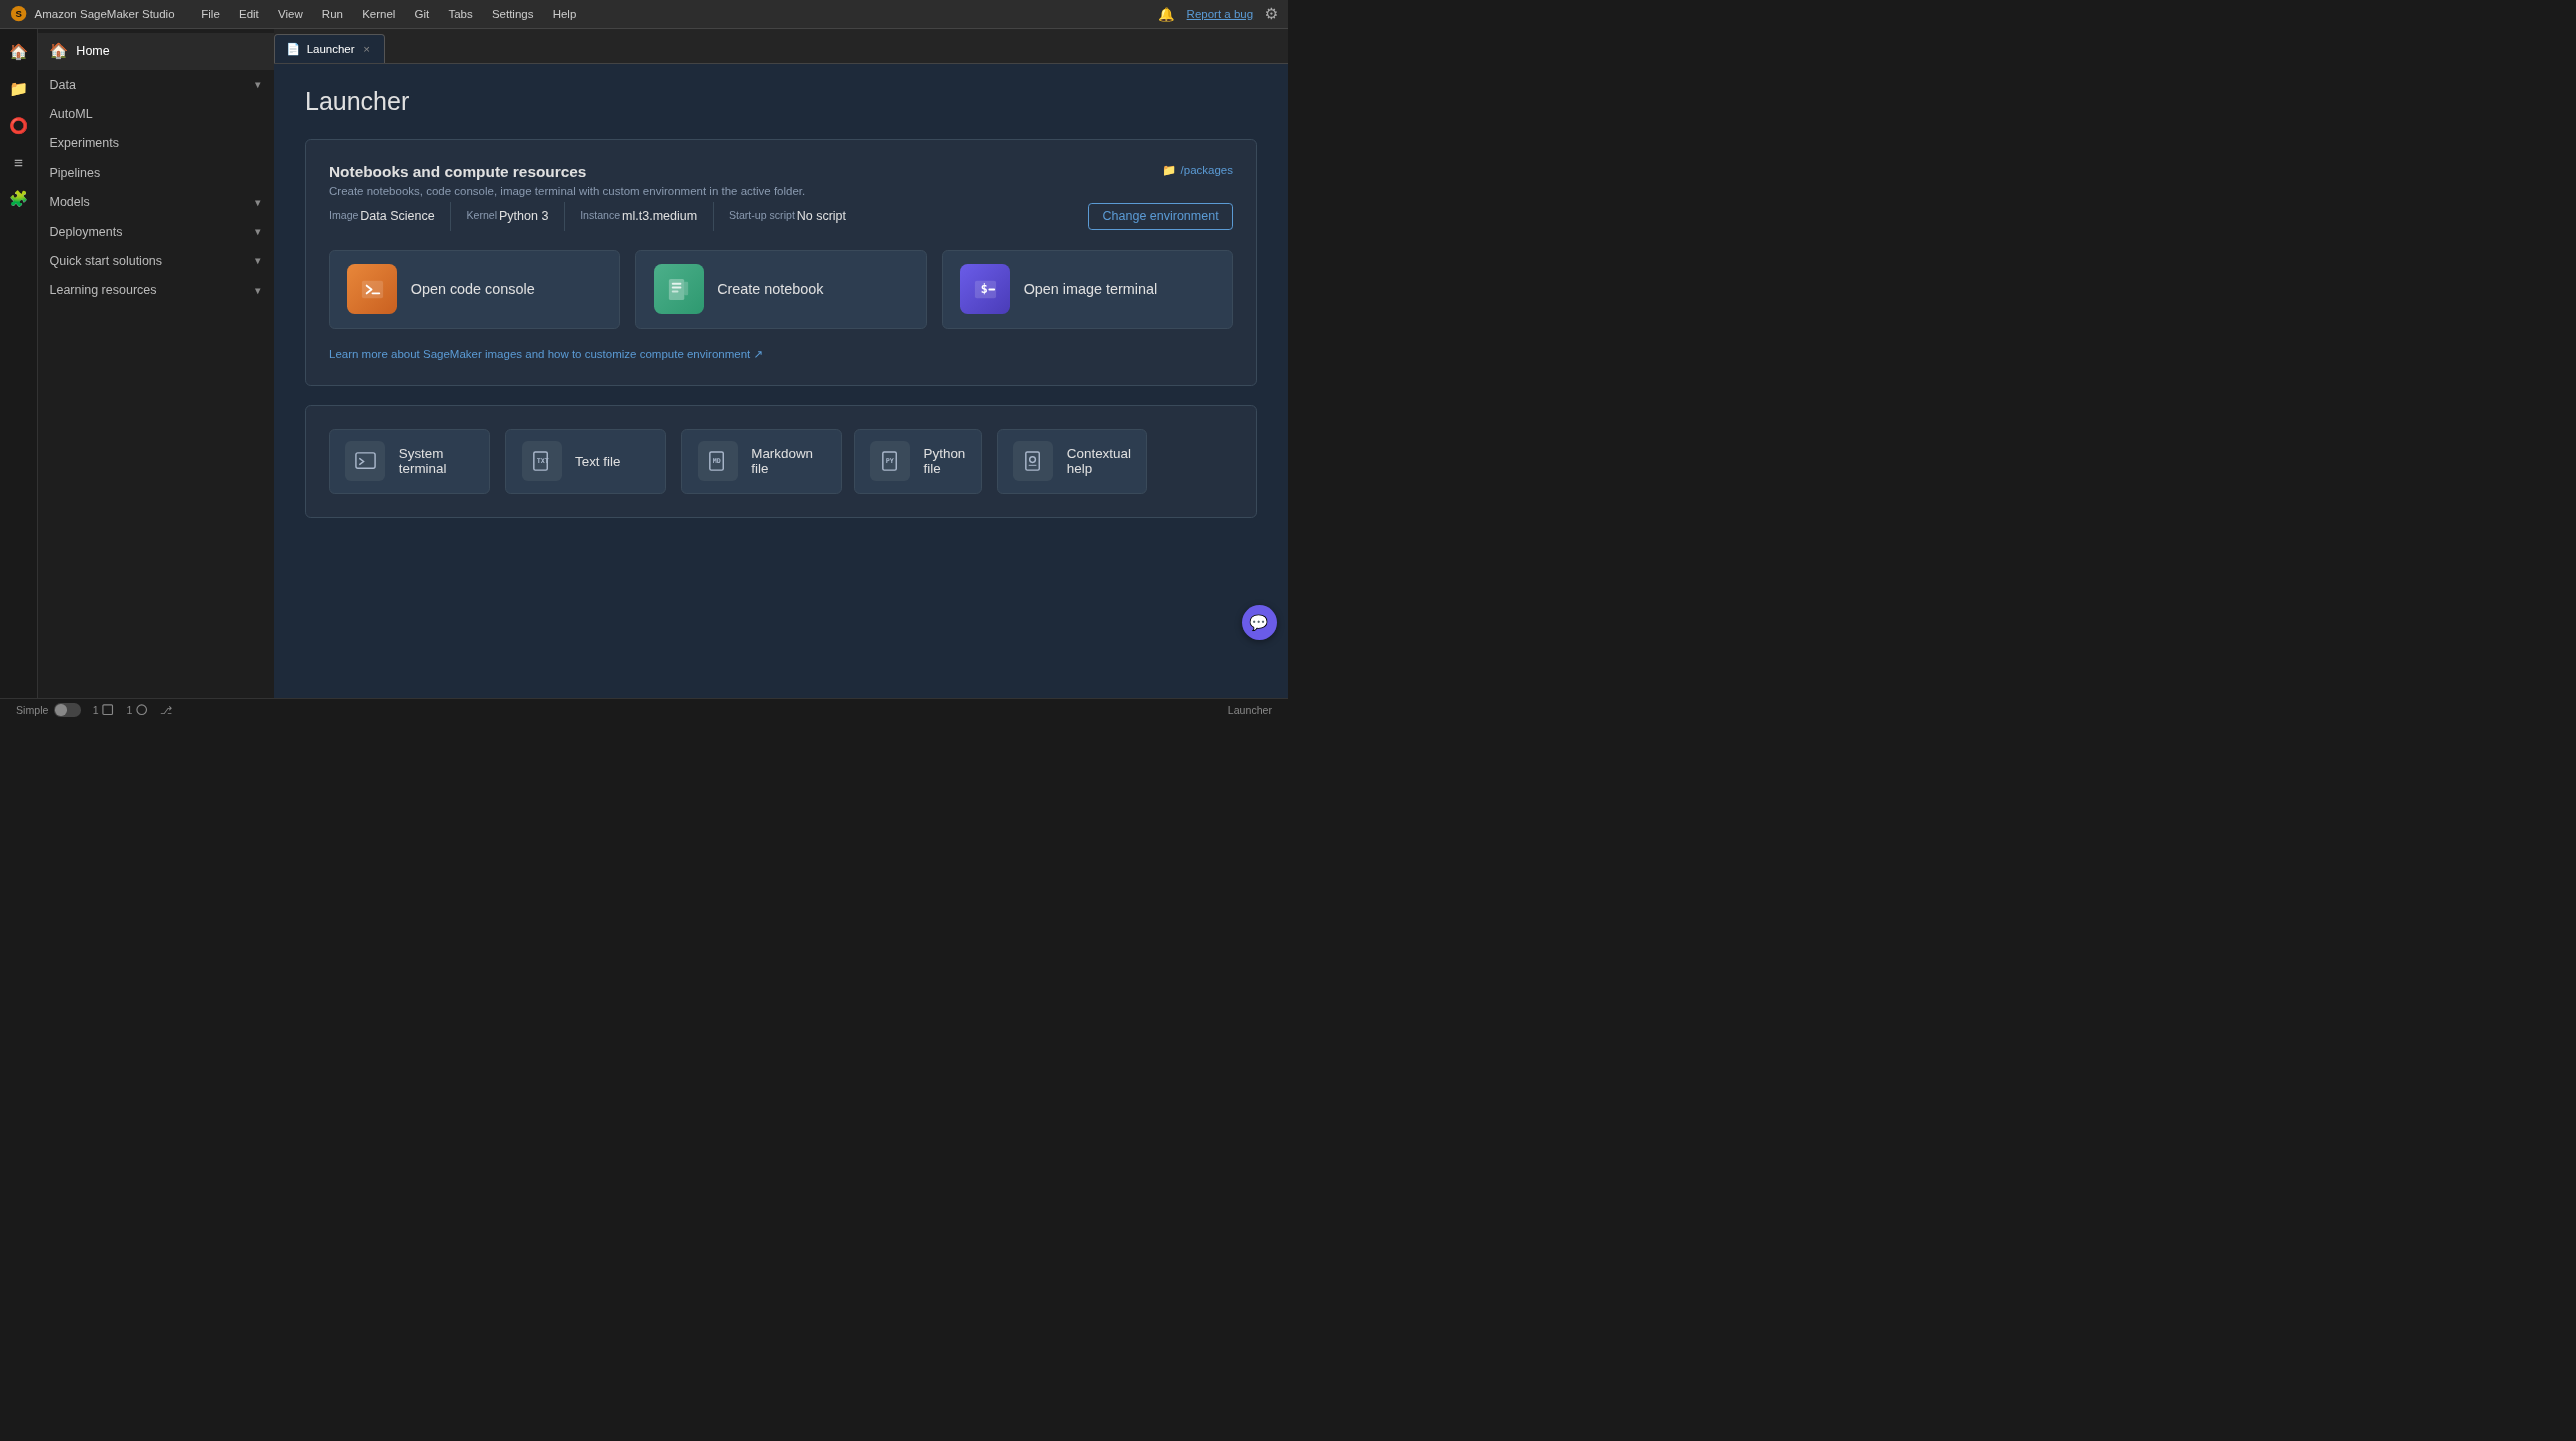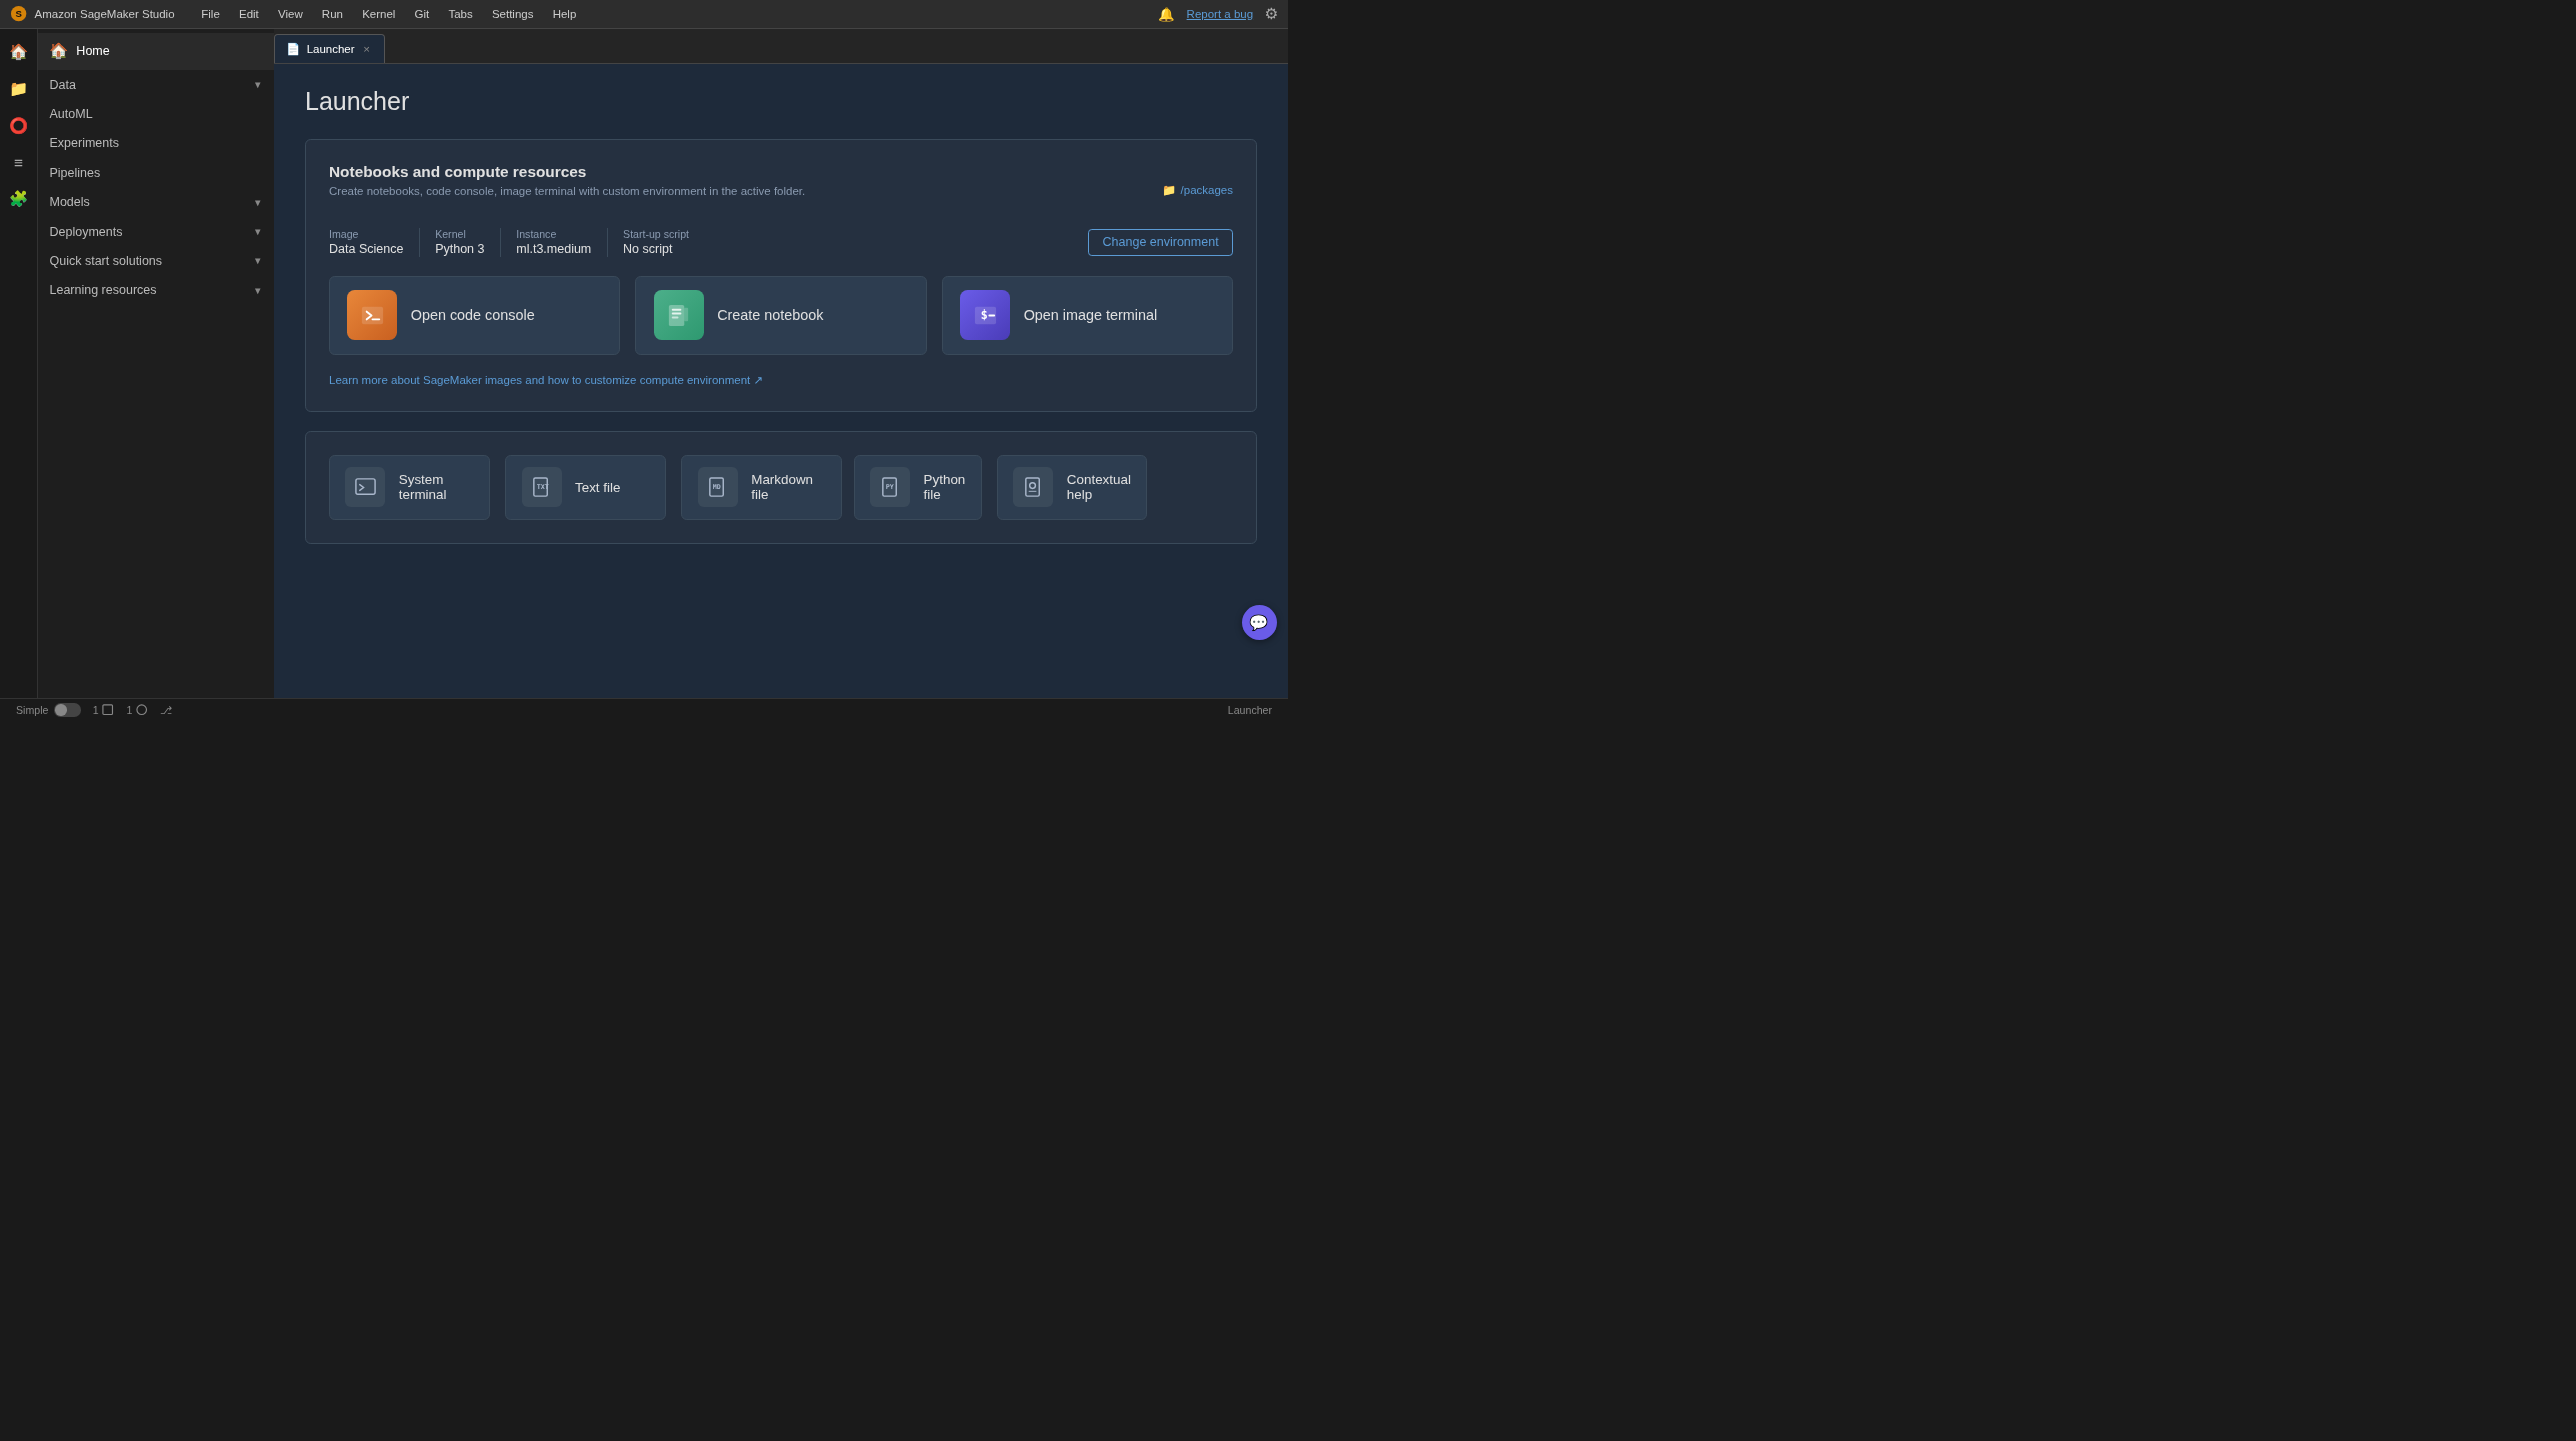--- a/index.html
+++ b/index.html
@@ -188,23 +188,23 @@
     .section-card {
       background: #253040;
       border: 1px solid #3a4a5a;
       border-radius: 5.8px;
       padding: 23px;
       margin-bottom: 19px;
     }
 
     .section-header {
       display: flex;
-      align-items: flex-end;
+      align-items: flex-start;
       justify-content: space-between;
-      margin-bottom: 31px;
+      margin-bottom: 5px;
     }
     .section-title {
       font-size: 15.4px;
       font-weight: 600;
       color: #e0e0e0;
       margin-bottom: 3.8px;
     }
     .section-desc {
       font-size: 11.5px;
       color: #8a9ab0;
@@ -220,21 +220,21 @@
 
     
     .env-row {
       display: flex;
       gap: 15.4px;
       margin-bottom: 19px;
       align-items: center;
     }
     .env-field {
       display: flex;
-      flex-direction: column;
+      flex-direction: row;
       gap: 1.9px;
     }
     .env-label {
       font-size: 10.6px;
       color: #8a9ab0;
     }
     .env-value {
       font-size: 12.5px;
       color: #e0e0e0;
     }

